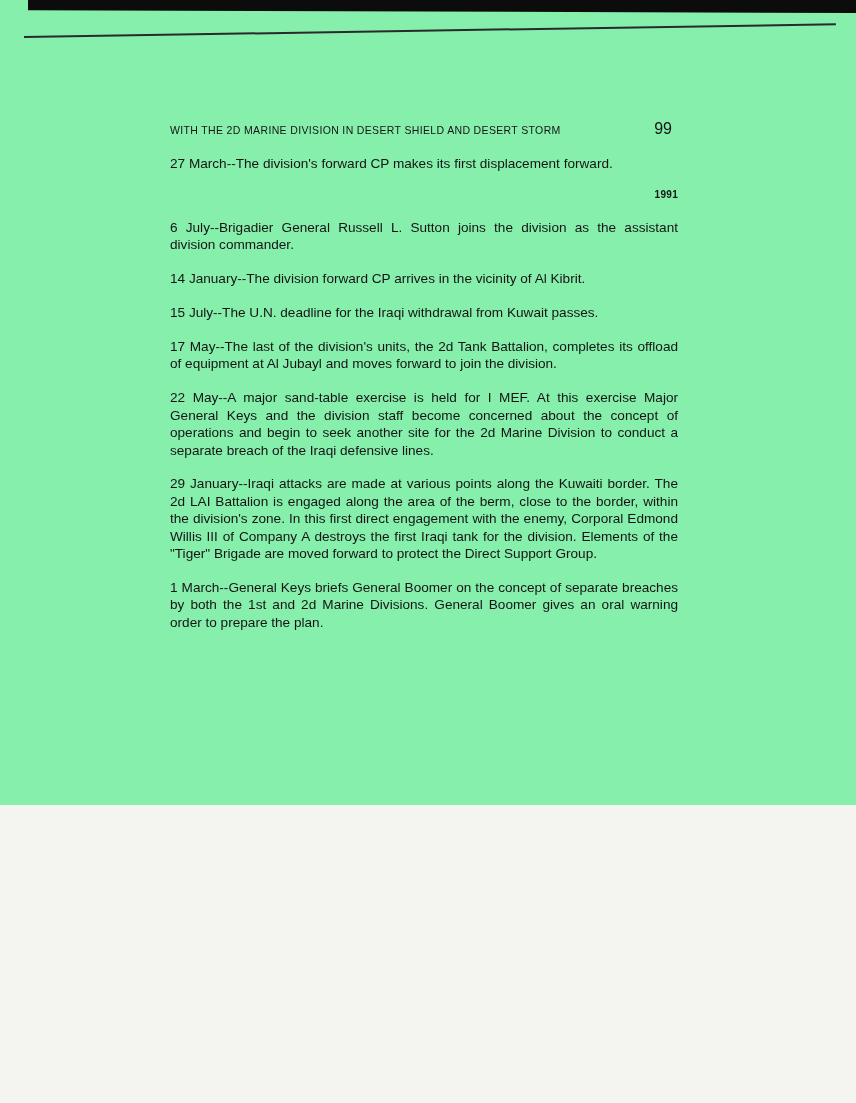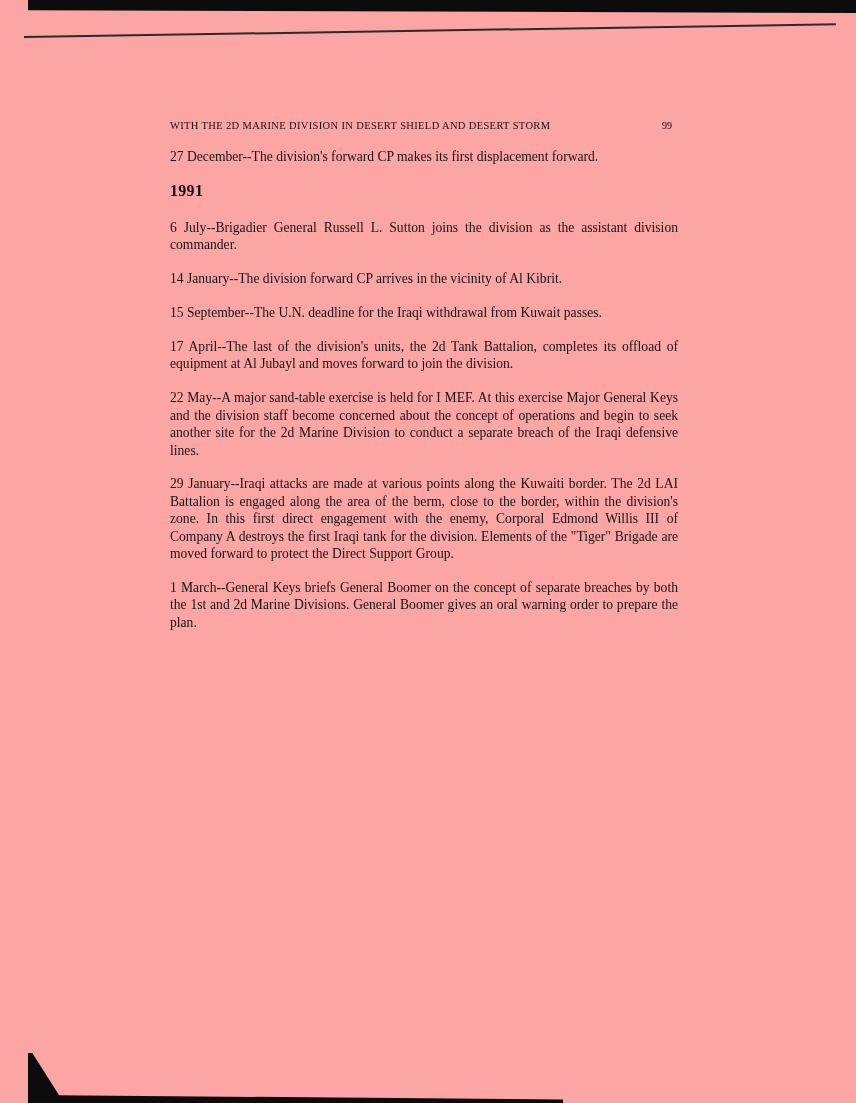--- a/index.html
+++ b/index.html
@@ -3,24 +3,24 @@
 <meta charset="utf-8">
 <style>
   html, body {
     margin: 0;
     padding: 0;
     background: #f4f4f1;
   }
   .page {
     position: relative;
     width: 856px;
-    height: 1103px;
-    background: #fca5a5;
+    height: 805px;
+    background: #86efac;
     overflow: hidden;
-    font-family: Liberation Serif, serif;
+    font-family: Liberation Sans, sans-serif;
     color: #141414;
   }
 
   
   .artifact { position: absolute; background: #0c0c0c; }
   .top-bar {
     left: 28px; top: 0; right: 0; height: 13px;
     clip-path: polygon(0 0, 100% 0, 100% 100%, 0 78%);
   }
   .diag-line {
@@ -48,62 +48,62 @@
   .running-header {
     display: flex;
     justify-content: space-between;
     align-items: baseline;
     font-size: 10.5px;
     letter-spacing: 0.35px;
     margin-bottom: 17px;
     white-space: nowrap;
   }
   .running-header .page-number {
-    font-size: 10px;
+    font-size: 16px;
     letter-spacing: 0;
     padding-right: 6px;
   }
   p.entry {
     margin: 0 0 16.5px 0;
     font-size: 13.6px;
     line-height: 17.4px;
     text-align: justify;
   }
   p.entry.no-justify { text-align: left; }
   .year-heading {
     margin: 7px 0 19px 0;
-    font-size: 16px;
+    font-size: 10px;
     font-weight: bold;
-    text-align: left;
+    text-align: right;
     letter-spacing: 0.3px;
   }
 </style>
 </head>
 <body>
 
 <div class="page">
 
   <div class="artifact top-bar"></div>
   <div class="artifact diag-line"></div>
 
   <div class="content">
 
     <div class="running-header">
       <span class="running-title">WITH THE 2D MARINE DIVISION IN DESERT SHIELD AND DESERT STORM</span>
       <span class="page-number">99</span>
     </div>
 
-    <p class="entry no-justify">27 December--The division's forward CP makes its first displacement forward.</p>
+    <p class="entry no-justify">27 March--The division's forward CP makes its first displacement forward.</p>
 
     <h2 class="year-heading">1991</h2>
 
     <p class="entry">6 July--Brigadier General Russell L. Sutton joins the division as the assistant division commander.</p>
     <p class="entry no-justify">14 January--The division forward CP arrives in the vicinity of Al Kibrit.</p>
-    <p class="entry no-justify">15 September--The U.N. deadline for the Iraqi withdrawal from Kuwait passes.</p>
-    <p class="entry">17 April--The last of the division's units, the 2d Tank Battalion, completes its offload of equipment at Al Jubayl and moves forward to join the division.</p>
+    <p class="entry no-justify">15 July--The U.N. deadline for the Iraqi withdrawal from Kuwait passes.</p>
+    <p class="entry">17 May--The last of the division's units, the 2d Tank Battalion, completes its offload of equipment at Al Jubayl and moves forward to join the division.</p>
     <p class="entry">22 May--A major sand-table exercise is held for I MEF. At this exercise Major General Keys and the division staff become concerned about the concept of operations and begin to seek another site for the 2d Marine Division to conduct a separate breach of the Iraqi defensive lines.</p>
     <p class="entry">29 January--Iraqi attacks are made at various points along the Kuwaiti border. The 2d LAI Battalion is engaged along the area of the berm, close to the border, within the division's zone. In this first direct engagement with the enemy, Corporal Edmond Willis III of Company A destroys the first Iraqi tank for the division. Elements of the "Tiger" Brigade are moved forward to protect the Direct Support Group.</p>
     <p class="entry">1 March--General Keys briefs General Boomer on the concept of separate breaches by both the 1st and 2d Marine Divisions. General Boomer gives an oral warning order to prepare the plan.</p>
 
   </div>
 
   <div class="artifact bottom-blob"></div>
   <div class="artifact bottom-bar"></div>
 
 </div>

